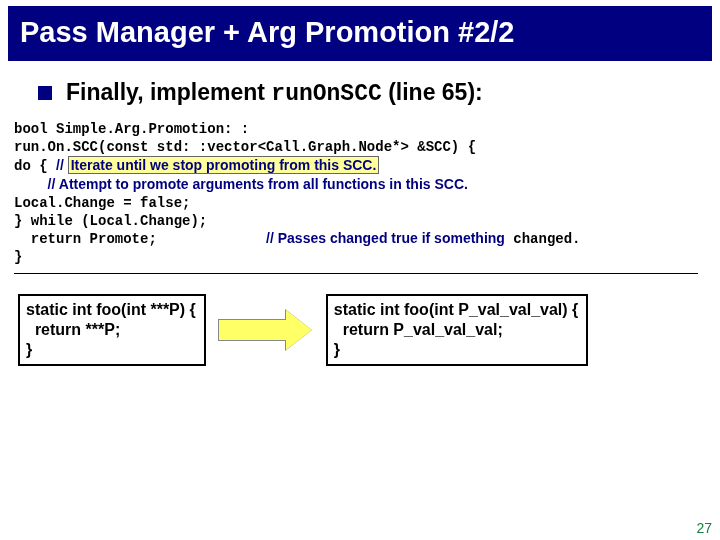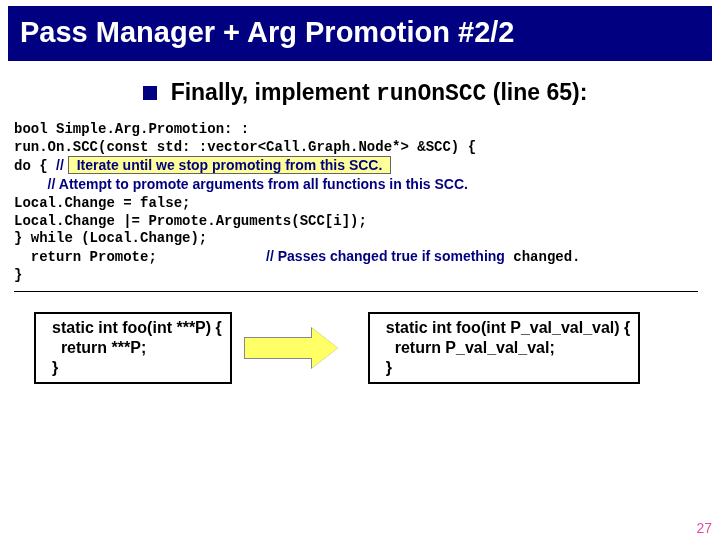--- a/index.html
+++ b/index.html
@@ -16,21 +16,20 @@
     color: #fff;
     font-size: 29px;
     font-weight: bold;
     padding: 10px 20px 12px 12px;
     margin: 6px 8px 18px 8px;
   }
   .bullet-row {
     display: flex;
     align-items: center;
     margin: 0 28px 14px 38px;
-    justify-content: center;
   }
   .bullet-sq {
     width: 14px;
     height: 14px;
     background: #000080;
     margin-right: 14px;
     flex-shrink: 0;
   }
   .bullet-text {
     color: #000;
@@ -48,37 +47,36 @@
     font-weight: bold;
     color: #000;
     line-height: 1.28;
     border-bottom: 1.5px solid #000;
     padding-bottom: 6px;
   }
   .cmt { color: #000080; font-family: Arial, sans-serif; font-style: normal; font-weight: bold; }
   .hl {
     background: #ffff99;
     border: 1px solid #666;
-    padding: 0 8px;
+    padding: 0 2px;
   }
   .bottom-row {
     display: flex;
     align-items: center;
     margin: 20px 18px 0 18px;
     gap: 12px;
   }
   .snippet-box {
     border: 2px solid #000;
-    padding: 4px 8px 4px 16px;
+    padding: 4px 8px 4px 6px;
     font-family: Arial, sans-serif;
     font-size: 16px;
     font-weight: bold;
     line-height: 1.25;
     white-space: pre;
-    margin-left: 16px;
   }
   .arrow-wrap {
     position: relative;
     width: 96px;
     height: 38px;
     flex-shrink: 0;
   }
   .arrow-shaft {
     position: absolute;
     left: 0;
@@ -108,21 +106,21 @@
     border-top: 21px solid transparent;
     border-bottom: 21px solid transparent;
     border-left: 27px solid #888;
     z-index: -1;
   }
   .page-num {
     position: absolute;
     right: 8px;
     bottom: 4px;
     font-size: 14px;
-    color: #ec4899;
+    color: #15803d;
     font-family: Arial, sans-serif;
   }
 </style>
 </head>
 <body>
 
 <div class="title-bar">Pass Manager + Arg Promotion #2/2</div>
 
 <div class="bullet-row">
   <div class="bullet-sq"></div>
@@ -130,21 +128,20 @@
     <span>Finally, implement </span><span class="mono">runOnSCC</span><span> (line 65):</span>
   </div>
 </div>
 
 <div class="code-block">
 <div>bool Simple.Arg.Promotion: :</div>
 <div>run.On.SCC(const std: :vector&lt;Call.Graph.Node*&gt; &amp;SCC) {</div>
 <div><span>  do {    </span><span class="cmt"><span>// </span><span class="hl">Iterate until we stop promoting from this SCC.</span></span></div>
 <div><span style="white-space:pre">    </span><span class="cmt"><span>// </span><span>Attempt to promote arguments from all functions in this SCC.</span></span></div>
 <div>    Local.Change = false;</div>
-<div>      Local.Change |= Promote.Arguments(SCC[i]);</div>
 <div>  } while (Local.Change);</div>
 <div><span style="white-space:pre">  return Promote;             </span><span class="cmt"><span>// </span><span>Passes changed true if something</span></span><span> changed.</span></div>
 <div>}</div>
 </div>
 
 <div class="bottom-row">
   <div class="snippet-box">static int foo(int ***P) {
   return ***P;
 }</div>
   <div class="arrow-wrap">

